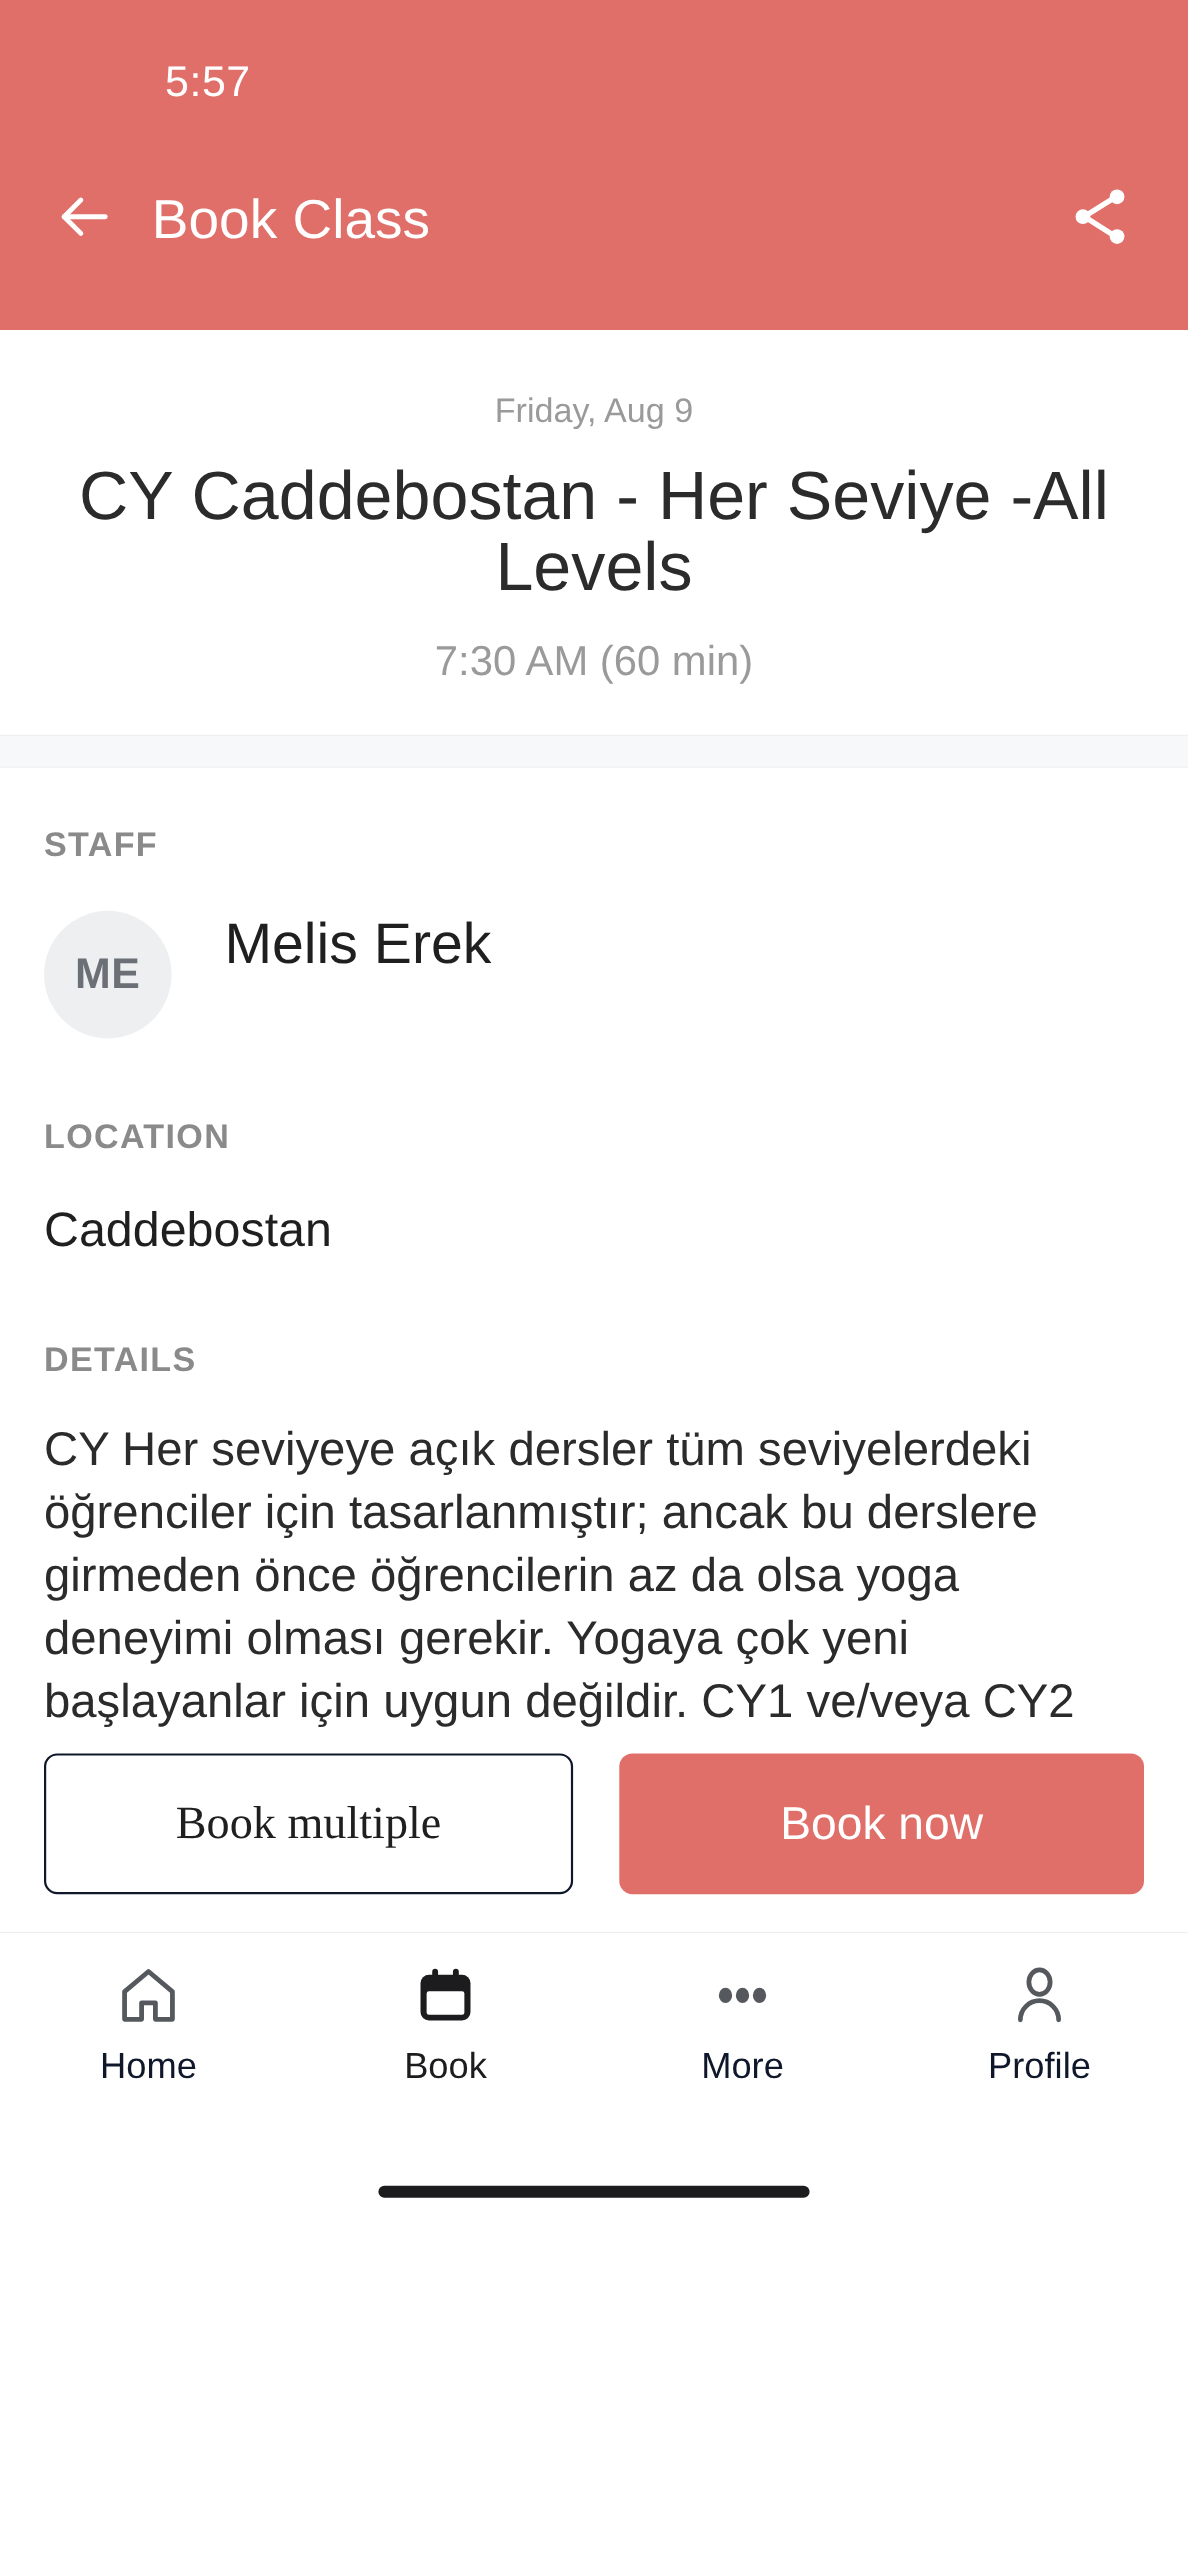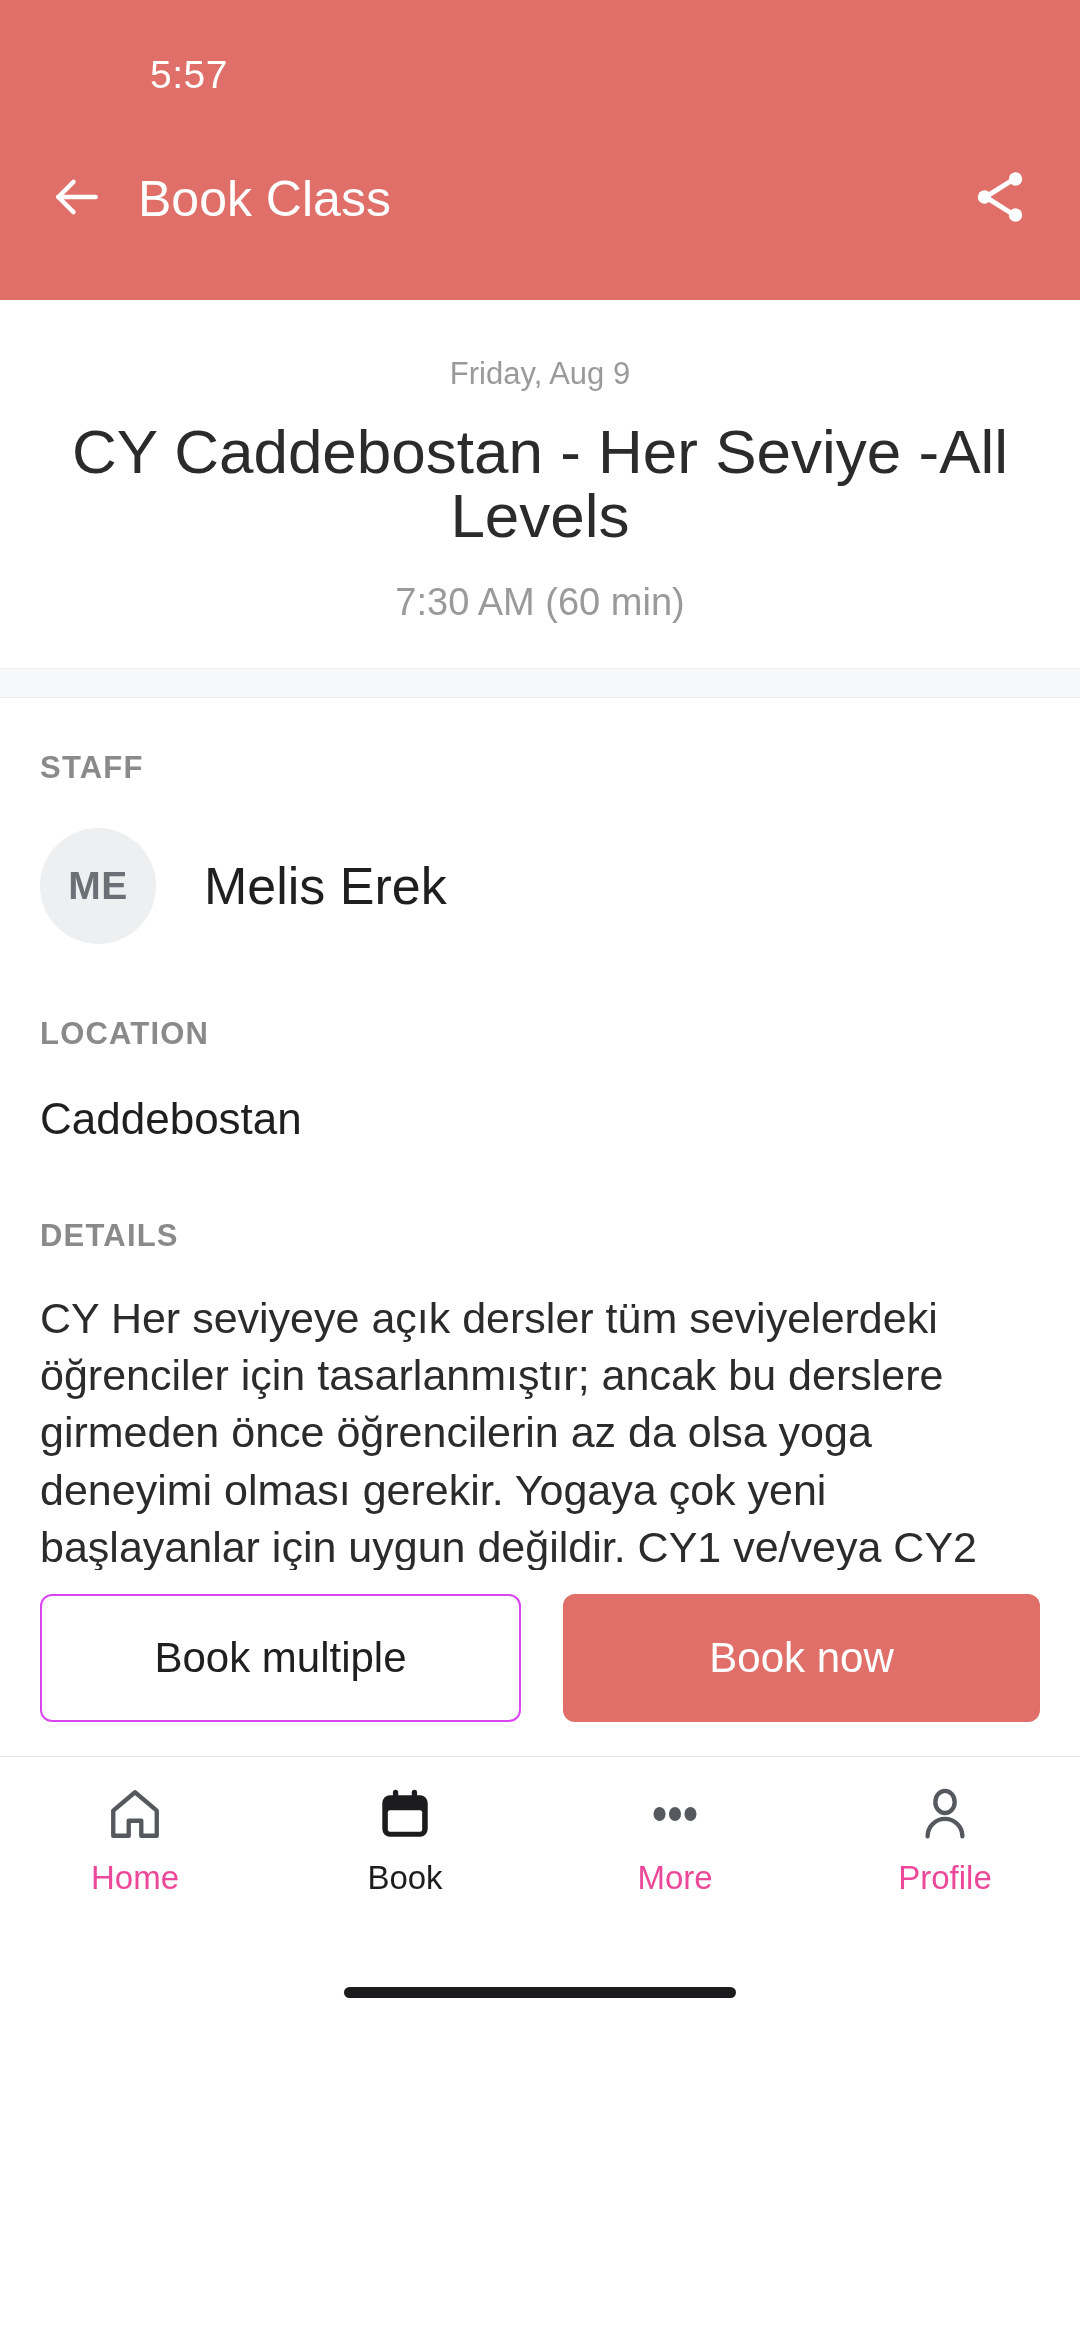--- a/index.html
+++ b/index.html
@@ -98,21 +98,21 @@
     overflow:hidden;
     position:relative;
   }
   .section-label {
     color:#8a8a8a;
     font-size:31px;
     letter-spacing:1.2px;
     font-weight:700;
   }
   .staff-row {
-    display:flex; align-items:center;
+    display:flex; align-items:flex-start;
     margin-top:42px;
   }
   .avatar {
     width:116px; height:116px;
     border-radius:50%;
     background:#edeff1;
     display:flex; align-items:center; justify-content:center;
     flex:0 0 auto;
   }
   .avatar-initials {
@@ -153,22 +153,23 @@
   }
   .btn {
     flex:1 1 0;
     height:128px;
     border-radius:12px;
     display:flex; align-items:center; justify-content:center;
     font-size:42px;
   }
   .btn-outline {
     background:#ffffff;
-    border:2px solid #d946ef;
+    border:2px solid #0f172a;
     color:#1f1f1f;
+    font-family:Liberation Serif, serif;
   }
   .btn-primary {
     background:#e06f69;
     color:#ffffff;
     border:none;
   }
 
   
   .bottomnav {
     flex:0 0 auto;
@@ -182,21 +183,21 @@
   .navitem {
     flex:1 1 0;
     display:flex; flex-direction:column;
     align-items:center;
     gap:14px;
   }
   .navicon {
     width:62px; height:62px;
     display:flex; align-items:center; justify-content:center;
   }
-  .navlabel { font-size:33px; color:#ec4899; }
+  .navlabel { font-size:33px; color:#0f172a; }
   .navitem.active .navlabel { color:#1c1c1e; }
 
   .gesturebar {
     flex:0 0 auto;
     height:48px;
     display:flex; align-items:center; justify-content:center;
     background:#ffffff;
   }
   .gesture-pill {
     width:392px; height:11px;

